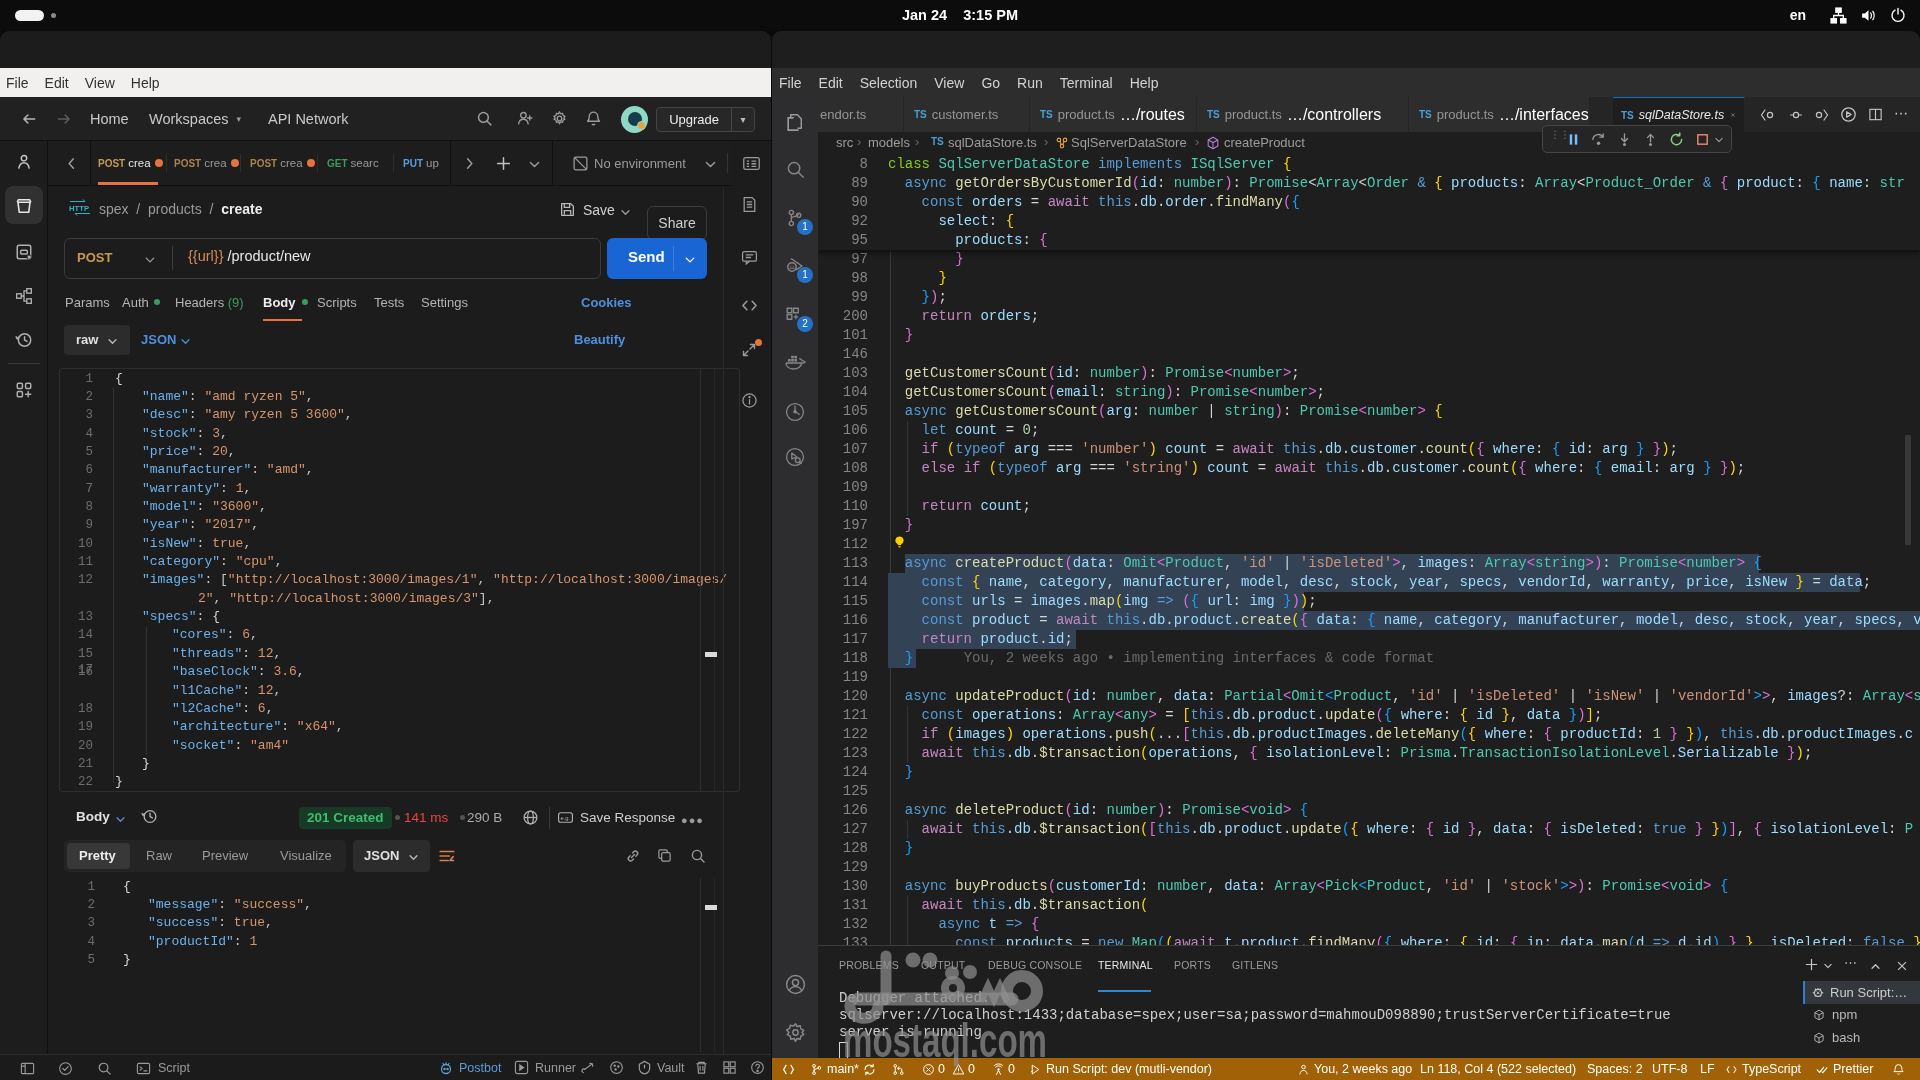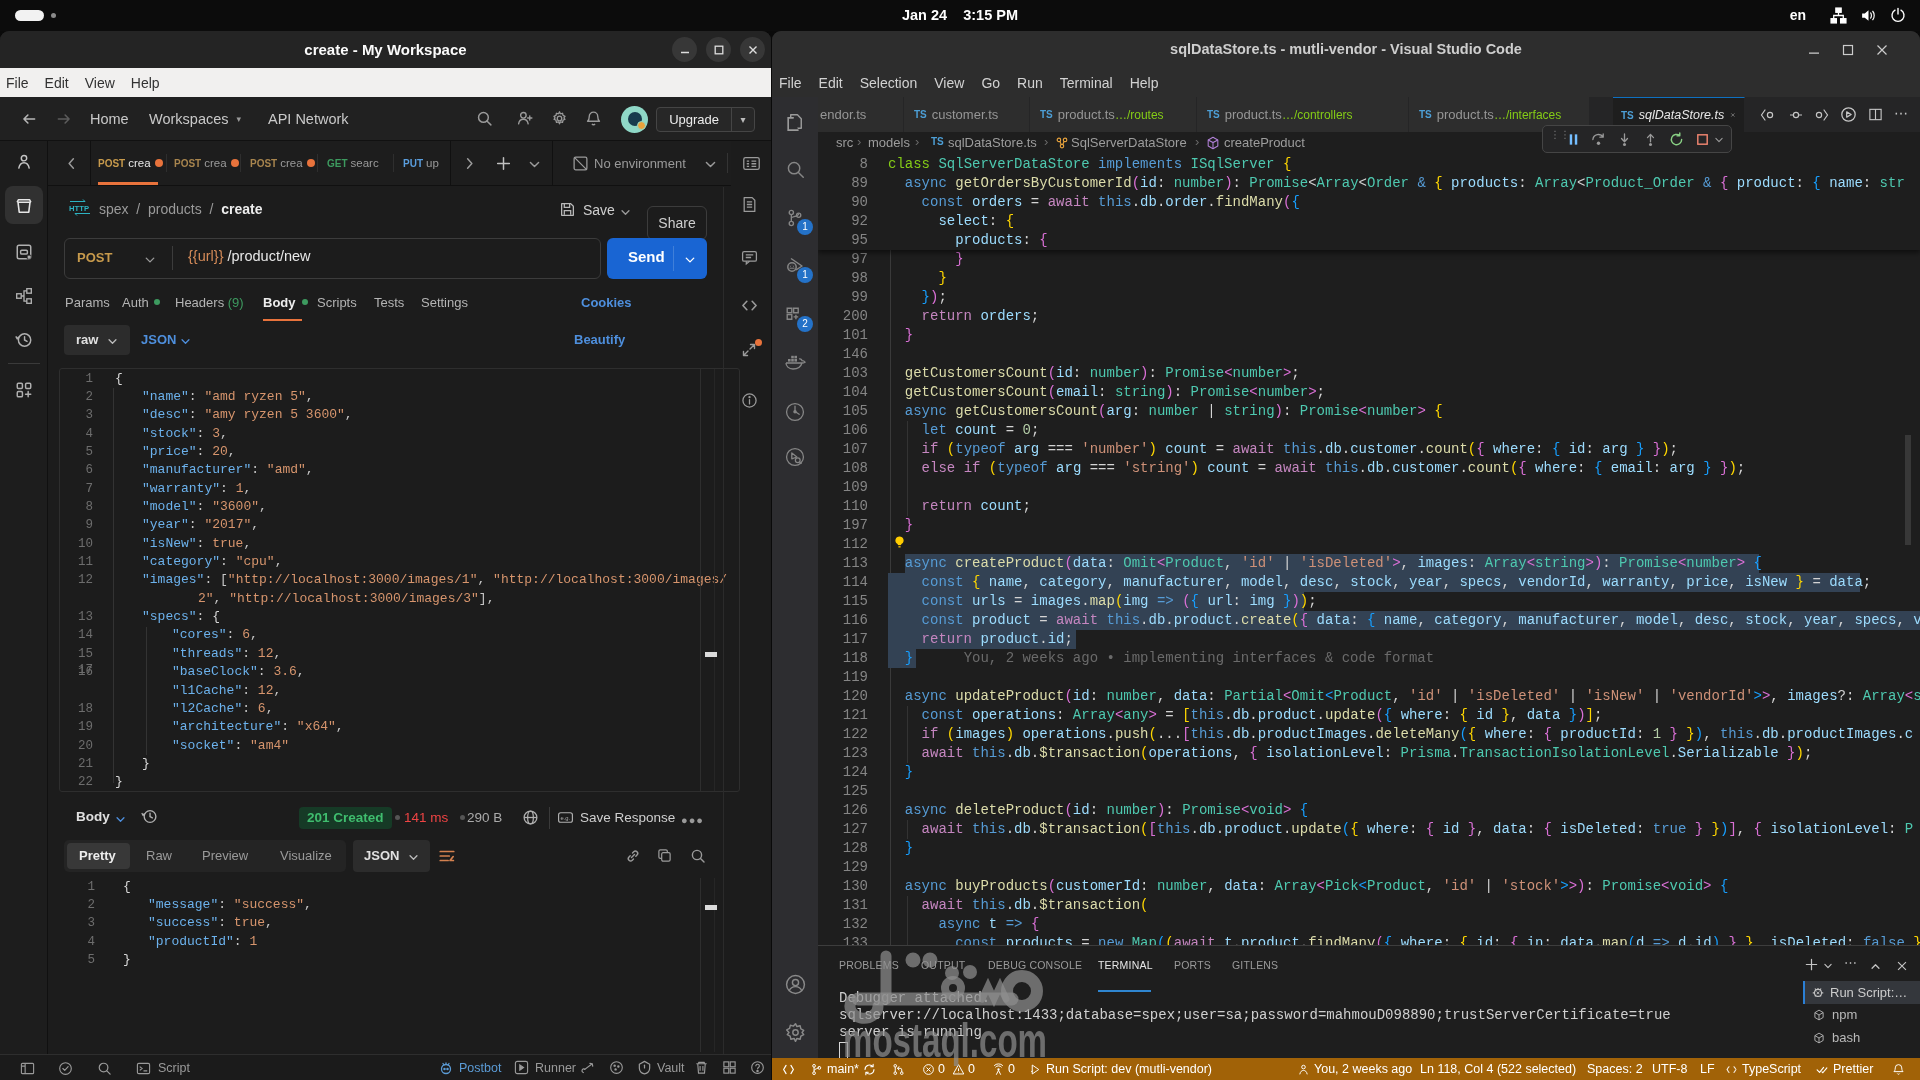--- a/index.html
+++ b/index.html
@@ -74,21 +74,21 @@
   display:flex; align-items:center; }
 #vs-menu span { margin-left:17px; }
 #vs-menu span:first-child { margin-left:7px; }
 #vs-activity { position:absolute; left:0; top:66px; width:46px; bottom:22px; background:#2d2d30; }
 .vsbadge { position:absolute; width:16px; height:16px; border-radius:8px; background:#2472c8; color:#fff; font-size:10px;
   text-align:center; line-height:16px; }
 #vs-tabs { position:absolute; left:46px; top:66px; right:0; height:35px; background:#252526; }
 .vstab { position:absolute; top:0; height:35px; background:#2d2d2d; border-right:1px solid #252526; display:flex;
   align-items:center; padding:0 10px; font-size:13px; color:#969696; overflow:hidden; white-space:nowrap; }
 .vstab .ts { color:#4d9fd6; font-weight:700; font-size:10px; margin-right:5px; }
-.vstab .dim { color:#84cc16; font-size:12px; }
+.vstab .dim { color:#ffffff; font-size:16px; margin-left:5px; }
 #vs-crumb { position:absolute; left:46px; top:101px; right:0; height:22px; background:#1e1e1e; color:#9d9d9d; font-size:13px; }
 #vs-editor { position:absolute; left:46px; top:123px; right:0; bottom:135px; background:#1e1e1e; overflow:hidden; }
 .vsg { position:absolute; left:10px; width:40px; text-align:right; font-family:"Liberation Mono", monospace;
   font-size:14px; line-height:19px; color:#858585; }
 .vsl { position:absolute; left:70px; font-family:"Liberation Mono", monospace; font-size:14px; line-height:19px;
   white-space:pre; color:#d4d4d4; }
 .vssel { position:absolute; height:19px; background:#334254; }
 #vs-sticky { position:absolute; left:0; top:0; right:0; height:96px; background:#1e1e1e; box-shadow:0 3px 5px rgba(0,0,0,0.5); }
 #vs-panel { position:absolute; left:46px; top:914px; right:0; bottom:22px; background:#1e1e1e; border-top:1px solid #3d3d3d; }
 #vs-status { position:absolute; left:0; bottom:0; width:100%; height:22px; background:#a16207; color:#fff; font-size:12.5px; }
@@ -123,38 +123,20 @@
         <path d="M10 5.5c1 1.2 1 3.8 0 5M12 4c1.8 2 1.8 6 0 8" stroke="#fff" stroke-width="1.1" fill="none" stroke-linecap="round"></path>
       </svg>
       <svg class="ic" width="16" height="16" viewBox="0 0 16 16" fill="none" stroke="#fff" stroke-width="1.4">
         <path d="M5 3.2a6 6 0 1 0 6 0" stroke-linecap="round"></path>
           <path d="M8 1.5v5.5" stroke-linecap="round"></path>
       </svg>
     </div>
   </div>
 
   <div id="pm">
-    <div id="pm-title">
-      <div class="t">create - My Workspace</div>
-      <div class="winbtn" style="right:74px">
-          <svg style="display:block;margin:5.5px auto" width="14" height="14" viewBox="0 0 14 14">
-            <path d="M3 9.5h8" stroke="#ddd" stroke-width="1.4"></path>
-          </svg>
-        </div>
-      <div class="winbtn" style="right:40px">
-          <svg style="display:block;margin:5.5px auto" width="14" height="14" viewBox="0 0 14 14">
-            <rect x="3.2" y="3.2" width="7.6" height="7.6" fill="none" stroke="#ddd" stroke-width="1.3"></rect>
-          </svg>
-        </div>
-      <div class="winbtn" style="right:6px">
-          <svg style="display:block;margin:5.5px auto" width="14" height="14" viewBox="0 0 14 14">
-            <path d="M3.5 3.5l7 7M10.5 3.5l-7 7" stroke="#ddd" stroke-width="1.4"></path>
-          </svg>
-        </div>
-    </div>
     <div id="pm-menu">
         <span>File</span>
         <span>Edit</span>
         <span>View</span>
         <span>Help</span>
       </div>
 
     <div id="pm-head">
       <svg class="abs" style="left:20px;top:13px" width="18" height="18" viewBox="0 0 16 16" fill="none" stroke="#b6b6b6" stroke-width="1.4">
           <path d="M13 8H3.5M7 4.5L3.5 8L7 11.5" stroke-linecap="round" stroke-linejoin="round"></path>
@@ -537,32 +519,20 @@
         </svg>
       <svg class="abs" style="left:750px;top:5px" width="15" height="15" viewBox="0 0 16 16" fill="none" stroke="#9a9a9a" stroke-width="1.2">
           <circle cx="8" cy="8" r="6.2"></circle>
           <path d="M6.2 6.2A1.9 1.9 0 0 1 10 6.7c0 1.2-1.9 1.4-1.9 2.6" stroke-linecap="round"></path>
           <circle cx="8" cy="11.6" r="0.7" fill="#9a9a9a"></circle>
         </svg>
     </div>
   </div>
 
   <div id="vs">
-    <div id="vs-title">
-      <div class="t">sqlDataStore.ts - mutli-vendor - Visual Studio Code</div>
-      <svg class="abs" style="right:100px;top:16px" width="12" height="12" viewBox="0 0 12 12">
-          <path d="M1 6.2h10" stroke="#cccccc" stroke-width="1.2"></path>
-        </svg>
-      <svg class="abs" style="right:66px;top:13px" width="12" height="12" viewBox="0 0 12 12">
-          <rect x="1.5" y="1.5" width="9" height="9" fill="none" stroke="#cccccc" stroke-width="1.2"></rect>
-        </svg>
-      <svg class="abs" style="right:32px;top:13px" width="12" height="12" viewBox="0 0 12 12">
-          <path d="M1.5 1.5l9 9M10.5 1.5l-9 9" stroke="#cccccc" stroke-width="1.2"></path>
-        </svg>
-    </div>
     <div id="vs-menu">
         <span>File</span>
         <span>Edit</span>
         <span>Selection</span>
         <span>View</span>
         <span>Go</span>
         <span>Run</span>
         <span>Terminal</span>
         <span>Help</span>
       </div>

